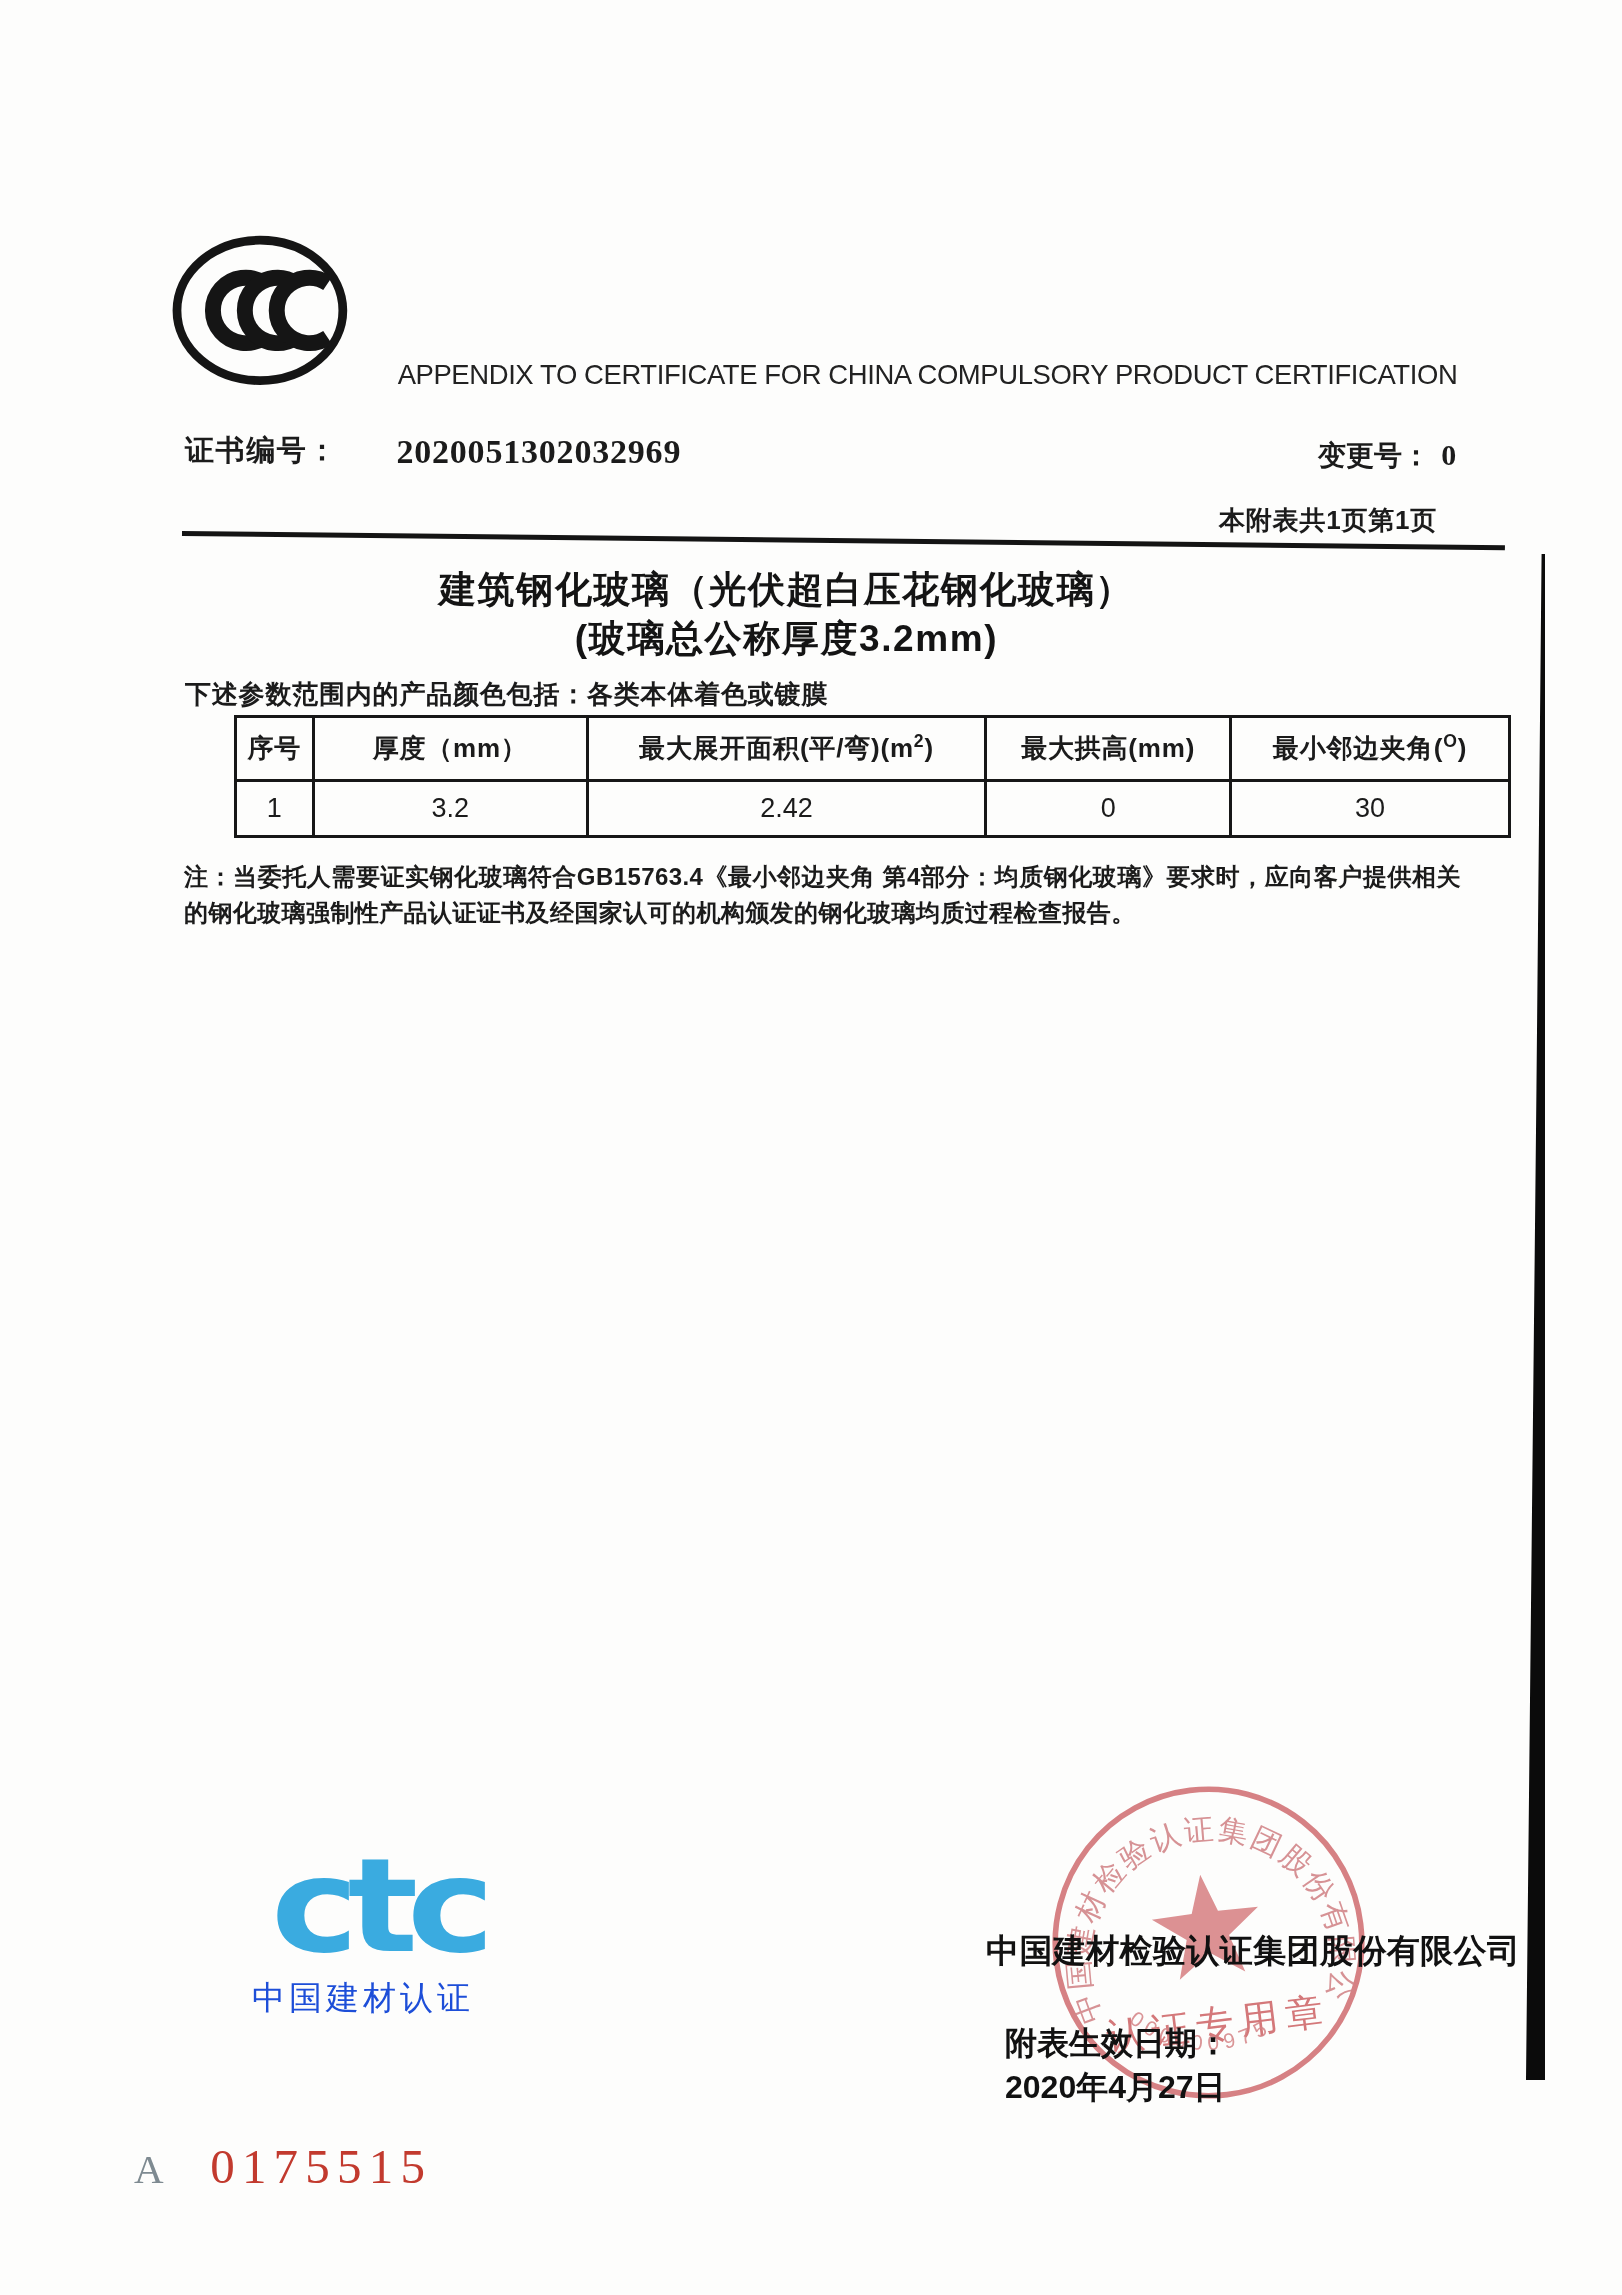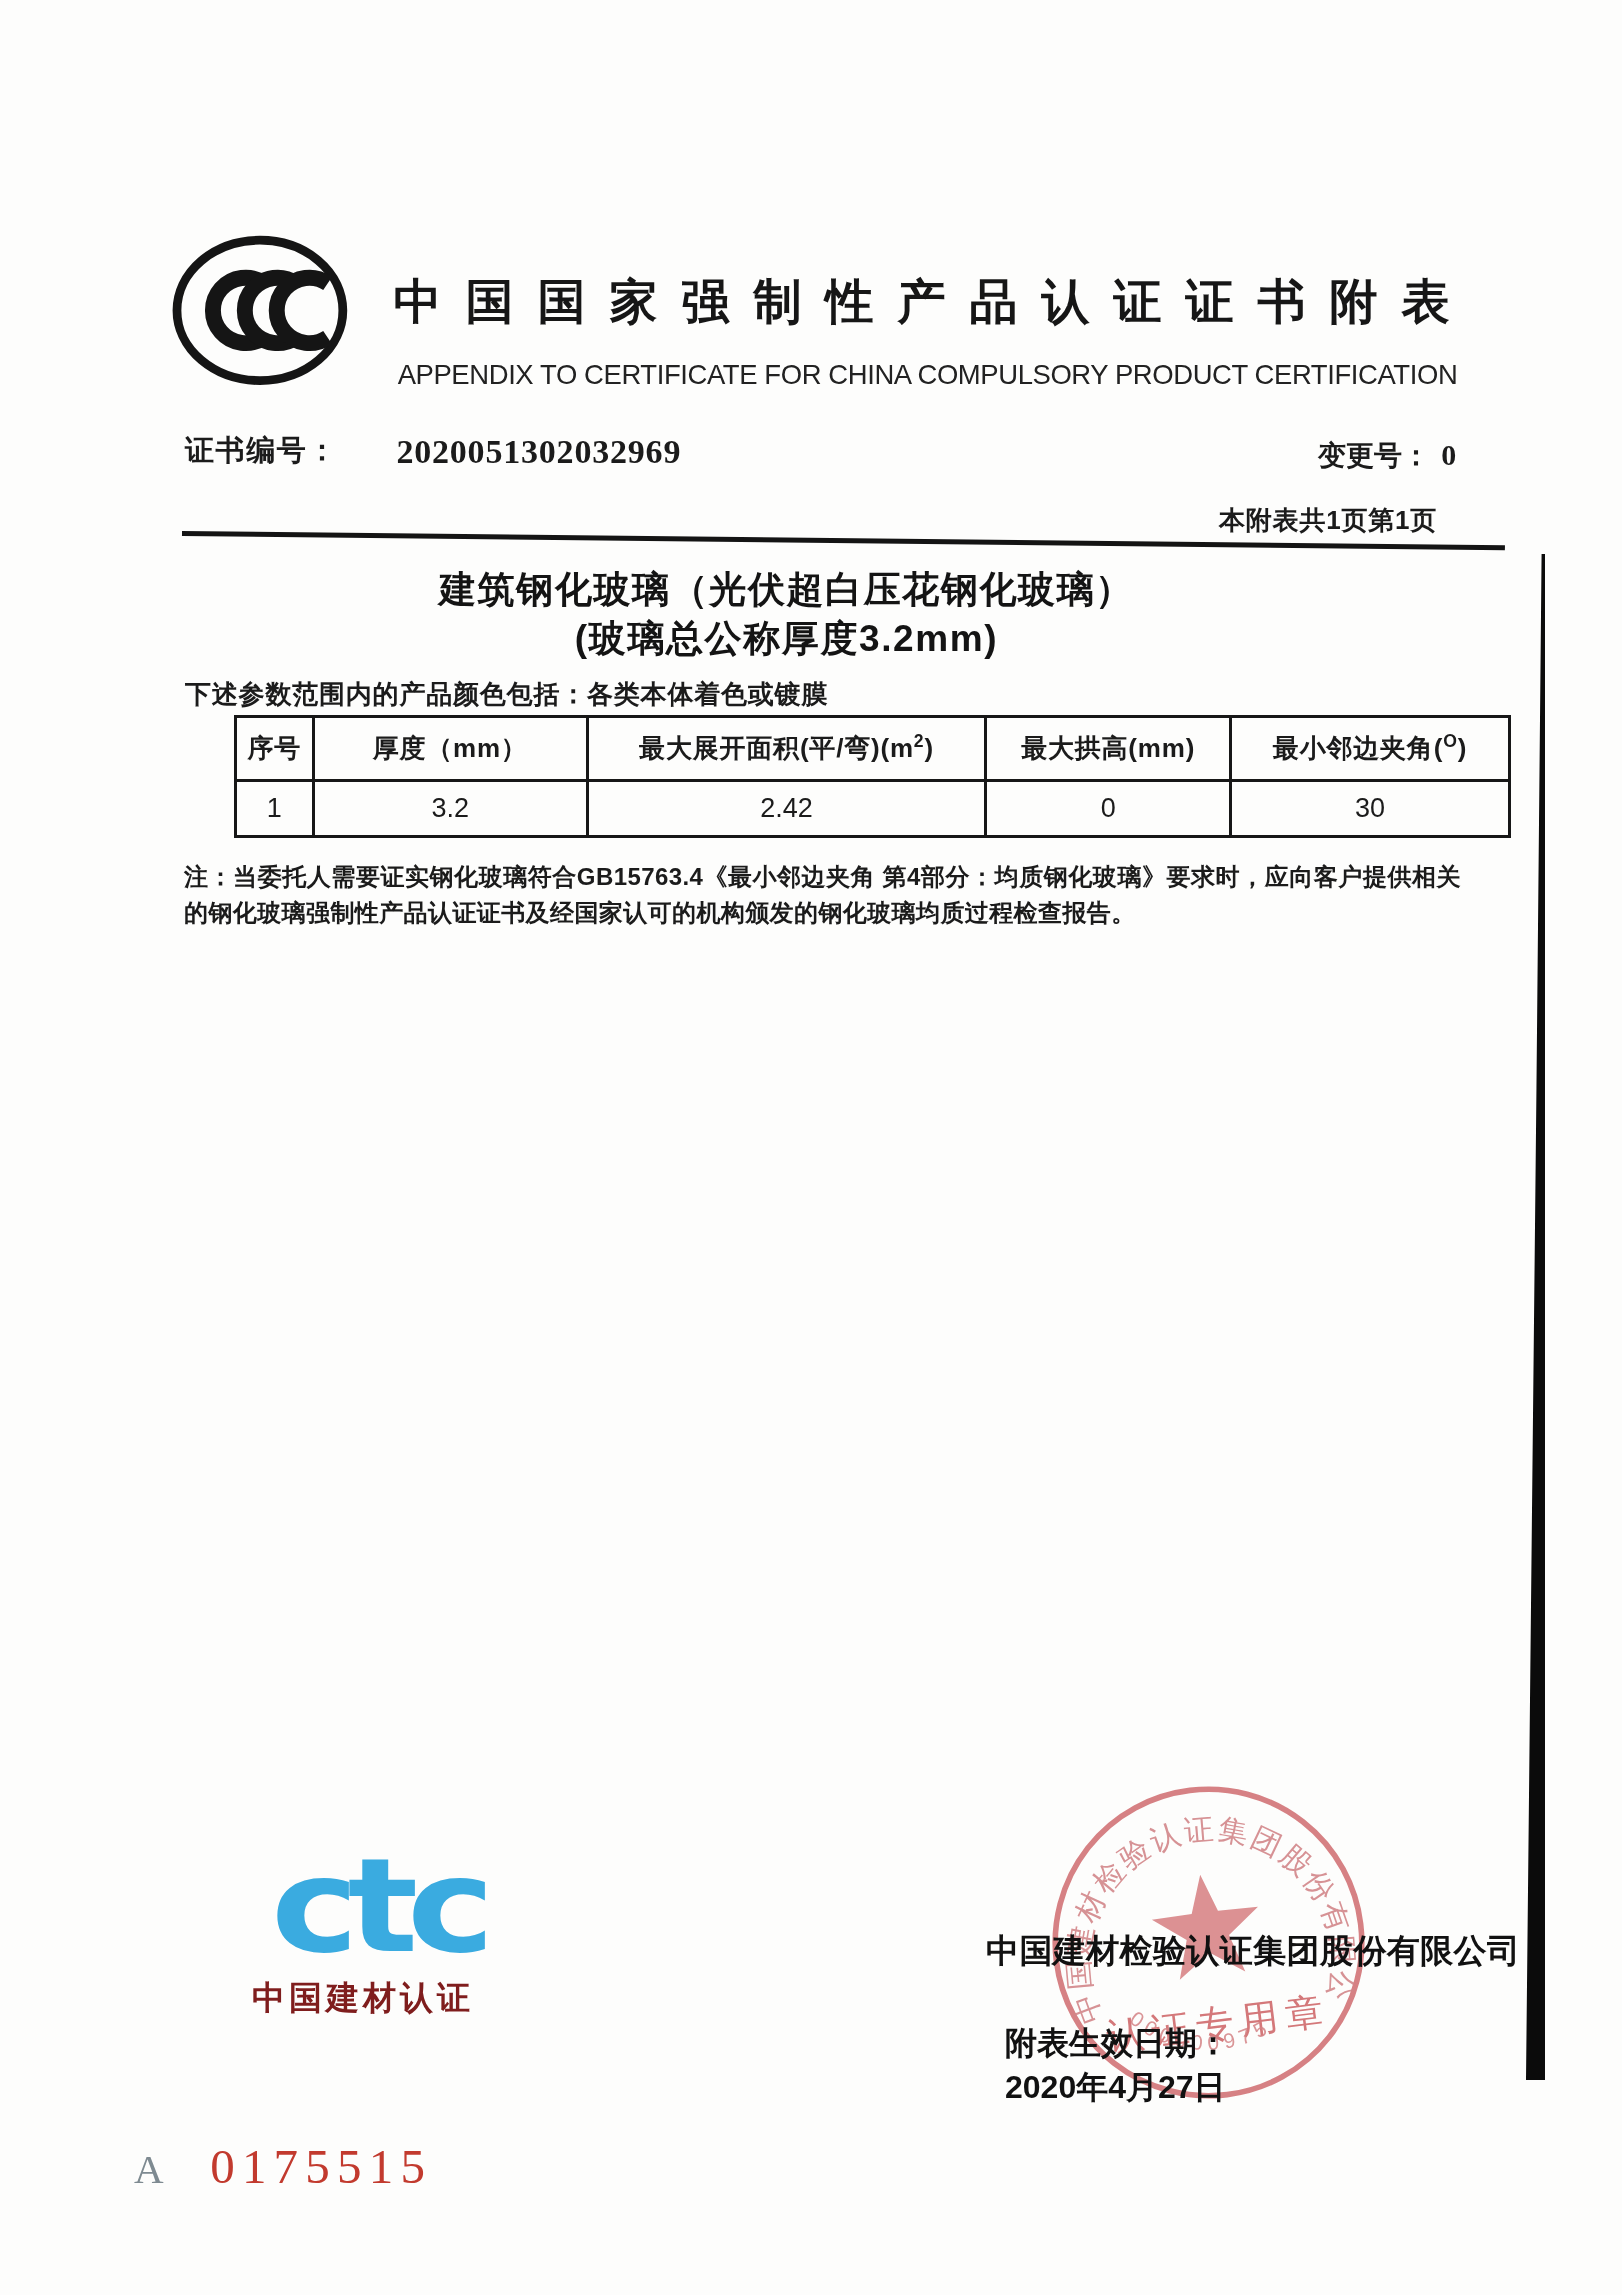--- a/index.html
+++ b/index.html
@@ -68,21 +68,21 @@
   }
   
   .ctc-word{
     position:absolute;left:271px;top:1832px;
     font-size:148px;font-weight:700;color:#3aabe0;
     letter-spacing:-11.2px;line-height:1;transform:scaleY(0.88);
     font-family:"DejaVu Sans",sans-serif;
   }
   .ctc-caption{
     position:absolute;left:252px;top:1976px;
-    font-size:33px;font-weight:700;letter-spacing:4px;color:#7f1d1d;
+    font-size:33px;font-weight:400;letter-spacing:4px;color:#1d4ed8;
   }
   .serial{position:absolute;left:134px;top:2138px;display:flex;align-items:baseline;font-family:"Liberation Serif",serif;}
   .serial-prefix{font-size:41px;color:#7e8a91;letter-spacing:1.6px;}
   .serial-number{font-size:49px;color:#c23a2e;margin-left:45px;letter-spacing:7.2px;}
   
   .stamp{
     position:absolute;left:1048px;top:1782px;width:321px;height:321px;
     transform:rotate(-7deg);opacity:0.92;z-index:1;
   }
   .company{
@@ -105,21 +105,20 @@
 
 <div class="page">
 
   <svg class="ccc-logo" viewBox="0 0 232 198">
     <ellipse cx="114" cy="97" rx="104" ry="88" fill="none" stroke="#151515" stroke-width="11"></ellipse>
     <path d="M 119,63 A 41,41 0 1 0 119,131" fill="none" stroke="#151515" stroke-width="20"></path>
     <path d="M 159,63 A 41,41 0 1 0 159,131" fill="none" stroke="#151515" stroke-width="20"></path>
     <path d="M 199,63 A 41,41 0 1 0 199,131" fill="none" stroke="#151515" stroke-width="20"></path>
   </svg>
 
-  <div class="title-cn">中国国家强制性产品认证证书附表</div>
   <div class="title-en">APPENDIX TO CERTIFICATE FOR CHINA COMPULSORY PRODUCT CERTIFICATION</div>
 
   <div class="cert-line">
     <span class="cert-label">证书编号：</span>
     <span class="cert-value">2020051302032969</span>
   </div>
   <div class="change-line">
     <span class="change-label">变更号：</span>
     <span class="change-value">0</span>
   </div>

